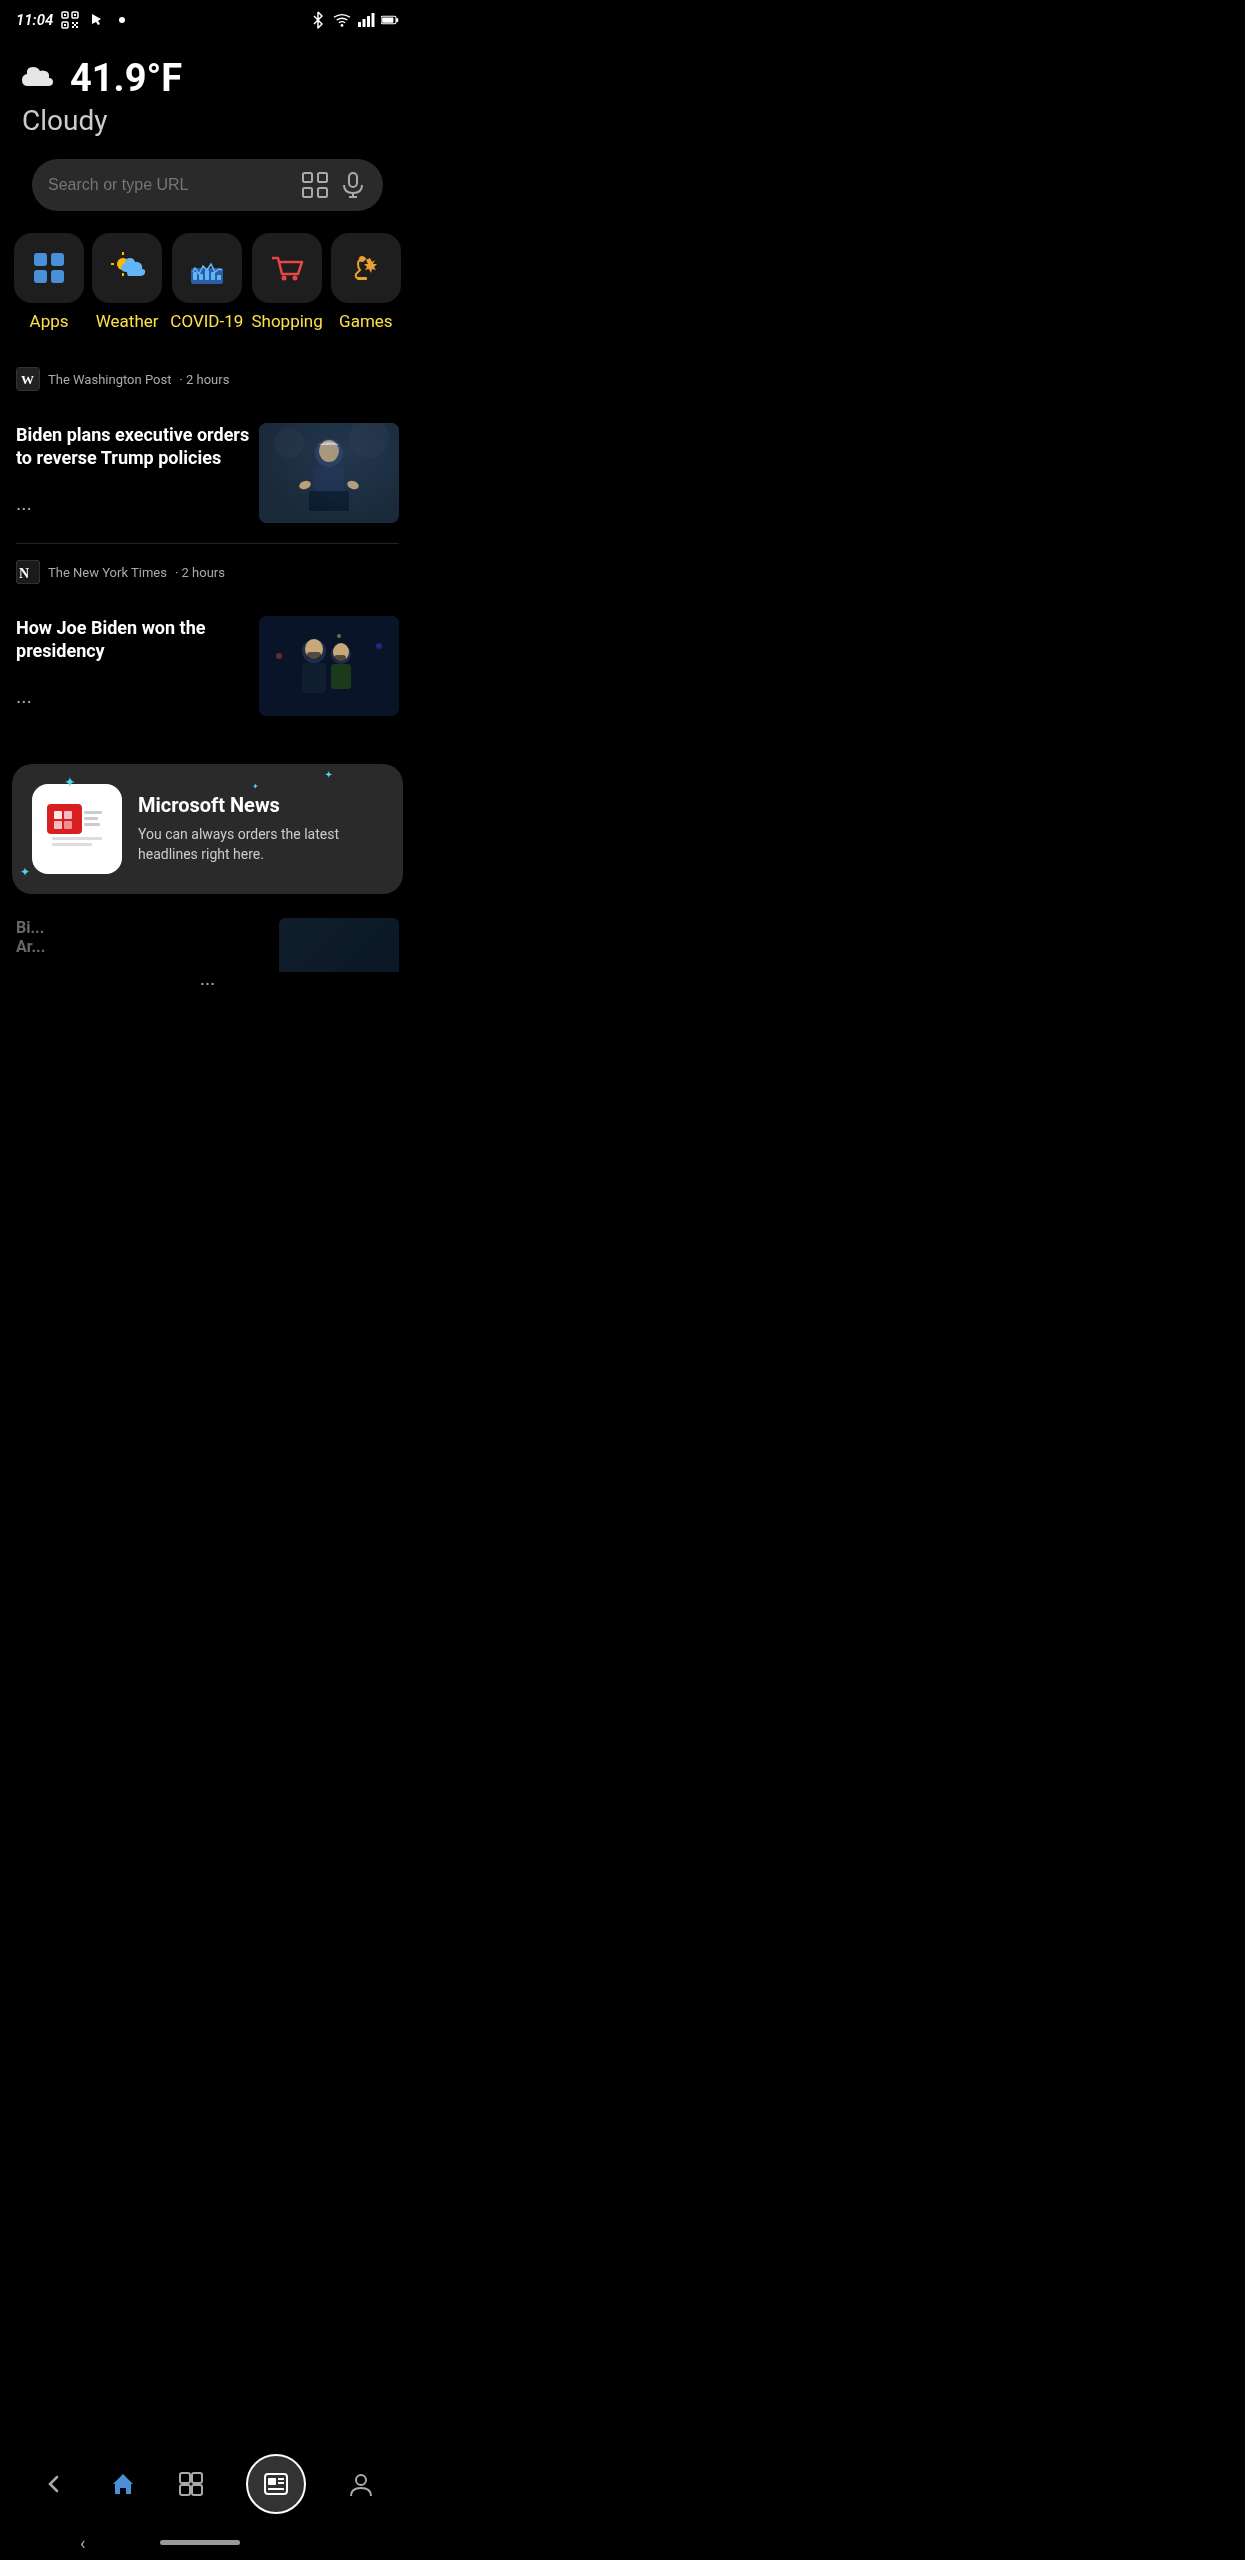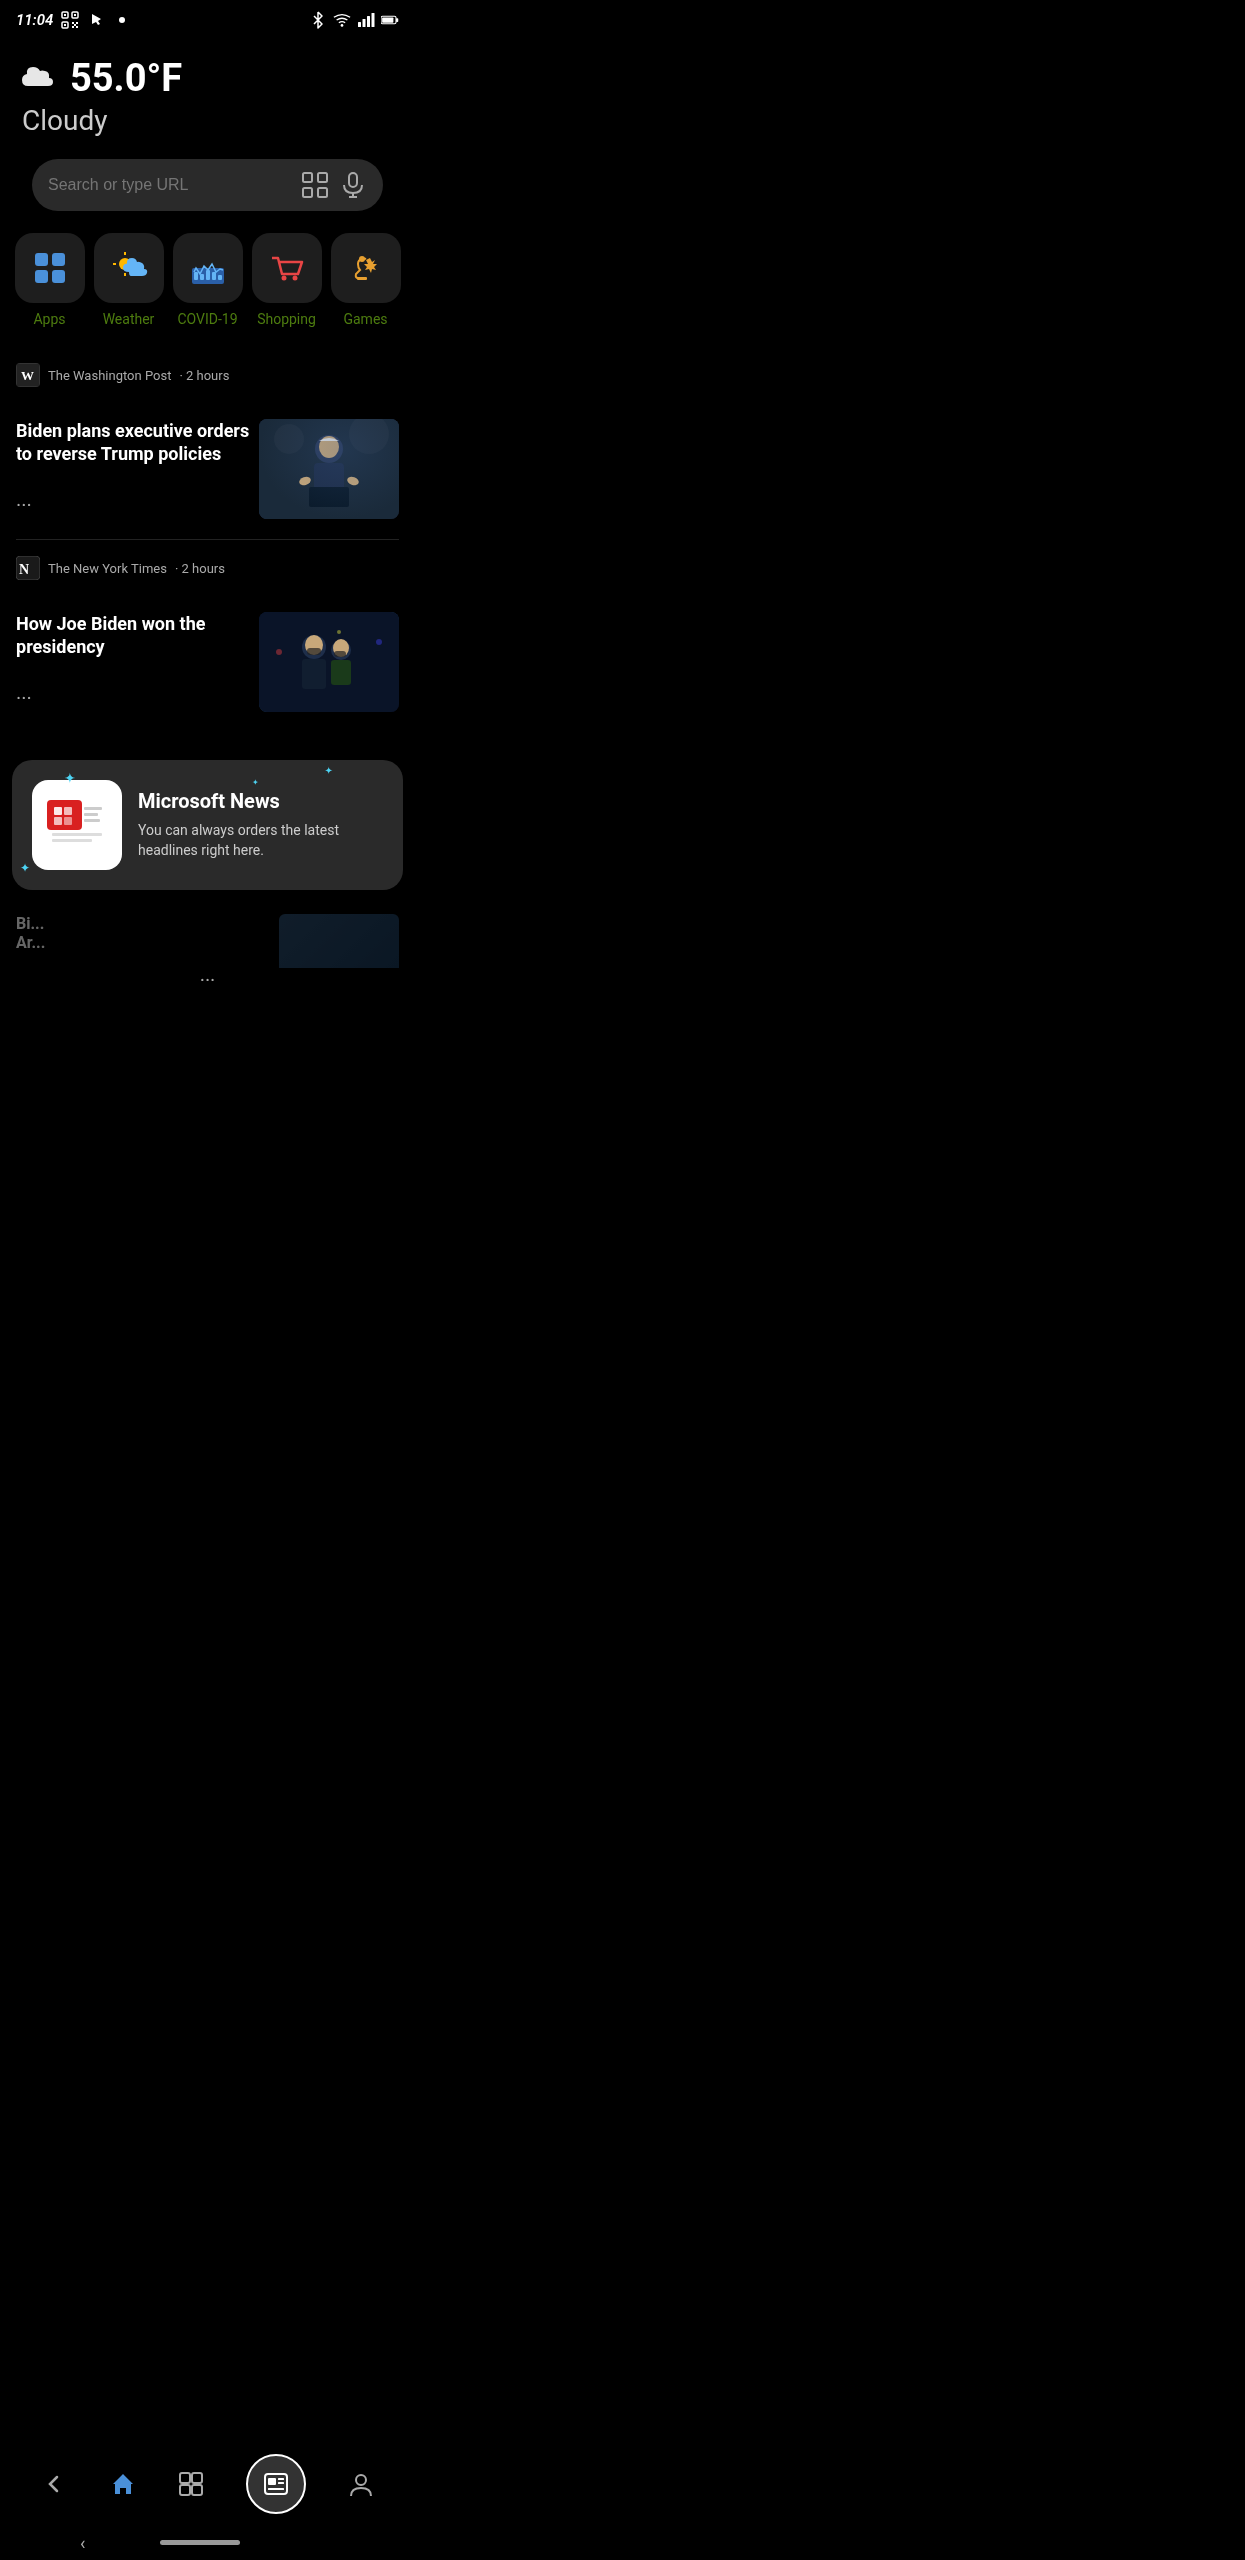--- a/index.html
+++ b/index.html
@@ -121,22 +121,22 @@
     .quick-icon-box {
       width: 70px;
       height: 70px;
       background: #1e1e1e;
       border-radius: 18px;
       display: flex;
       align-items: center;
       justify-content: center;
     }
     .quick-label {
-      font-size: 14px;
-      color: #4d7c0f;
+      font-size: 17px;
+      color: #fde047;
     }
 
     
     .news-section {
       padding: 0 0 20px;
     }
     .news-card {
       background: #000;
       padding: 16px 16px 12px;
       margin-bottom: 8px;
@@ -404,21 +404,21 @@
   </div>
 </div>
 
 <div class="weather-section">
   <div class="weather-temp-row">
     <div class="weather-cloud-icon">
       <svg width="38" height="28" viewBox="0 0 38 28" fill="none">
         <path d="M8 22 Q2 22 2 16 Q2 11 7 10 Q6 3 13 3 Q18 3 20 7 Q22 6 25 7 Q30 8 29 14 Q33 14 33 18 Q33 22 28 22 Z" fill="#fff" opacity="0.9"></path>
       </svg>
     </div>
-    <span class="weather-temp">55.0°F</span>
+    <span class="weather-temp">41.9°F</span>
   </div>
   <div class="weather-condition">Cloudy</div>
 </div>
 
 <div class="search-container">
   <div class="search-bar">
     <input type="text" class="search-input" placeholder="Search or type URL" style="">
 
     <div class="search-icon-btn">
       <svg width="26" height="26" viewBox="0 0 26 26" fill="none">

